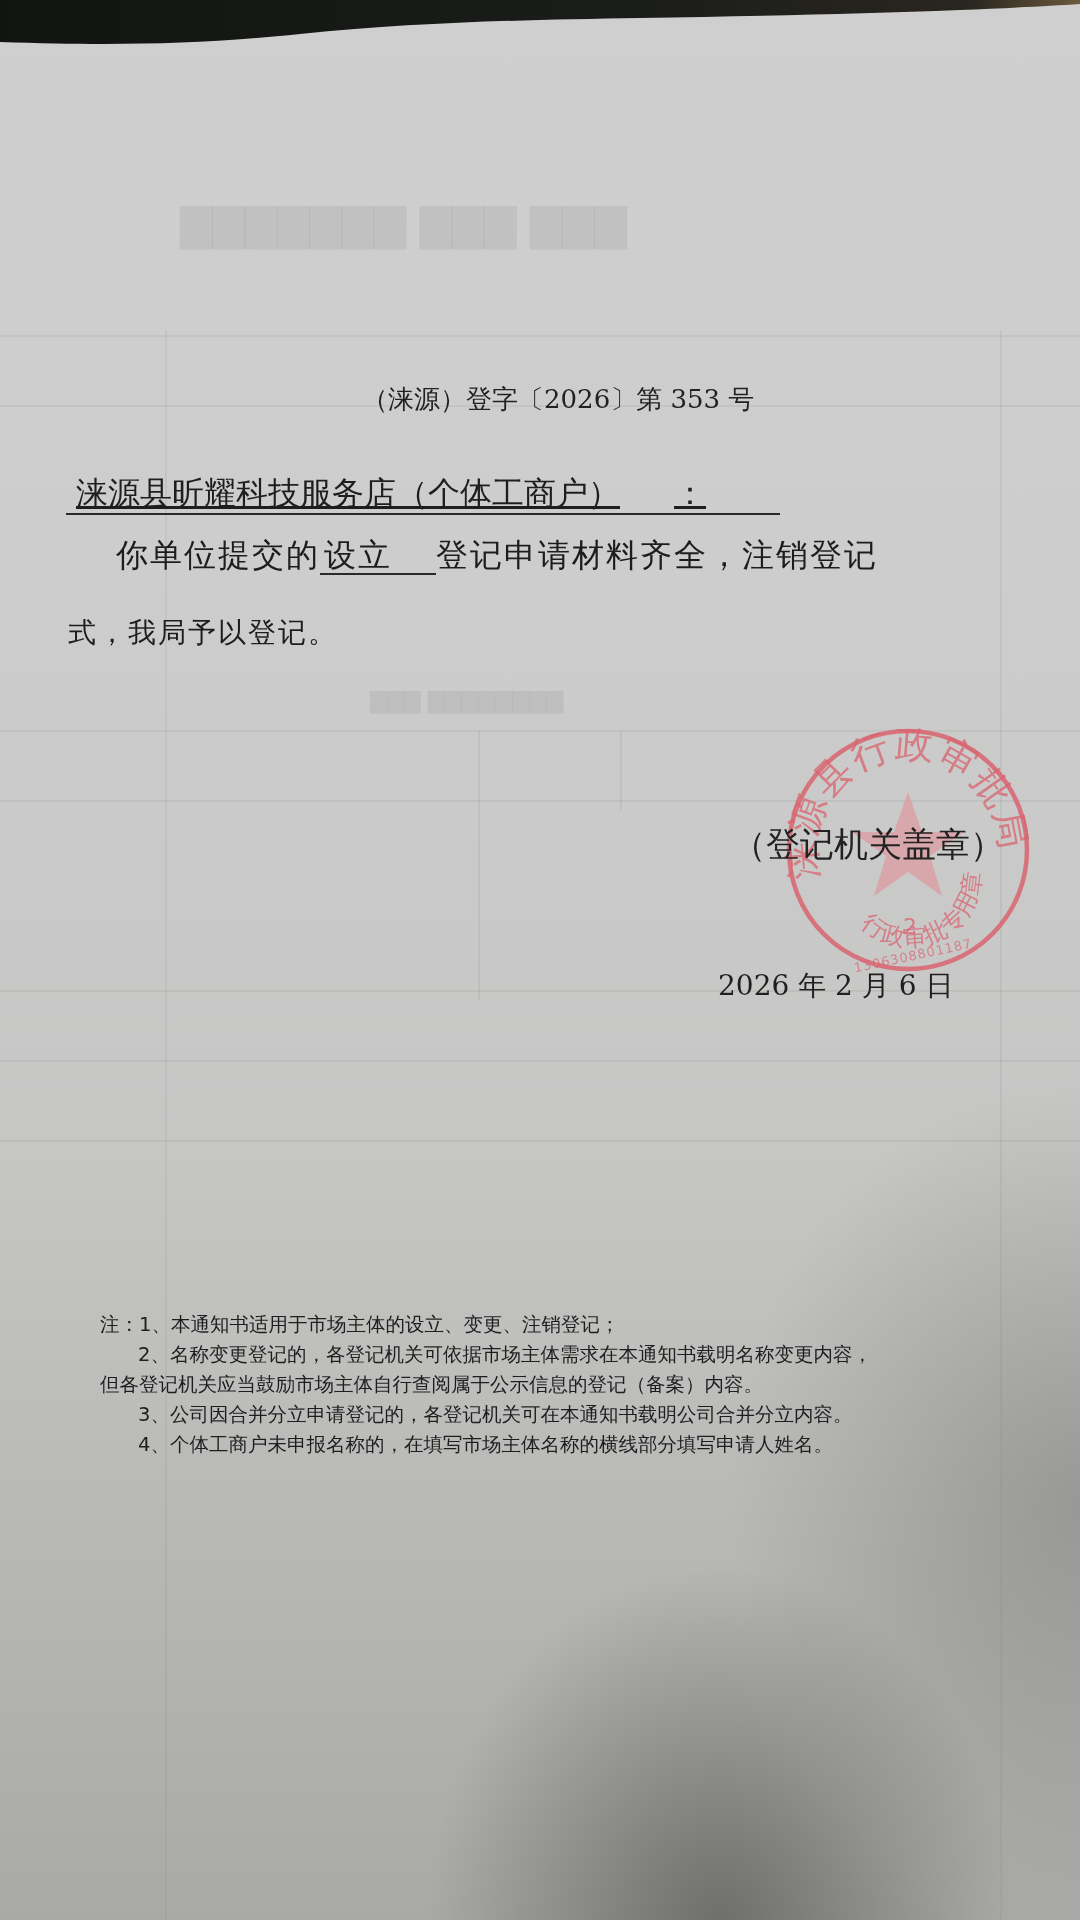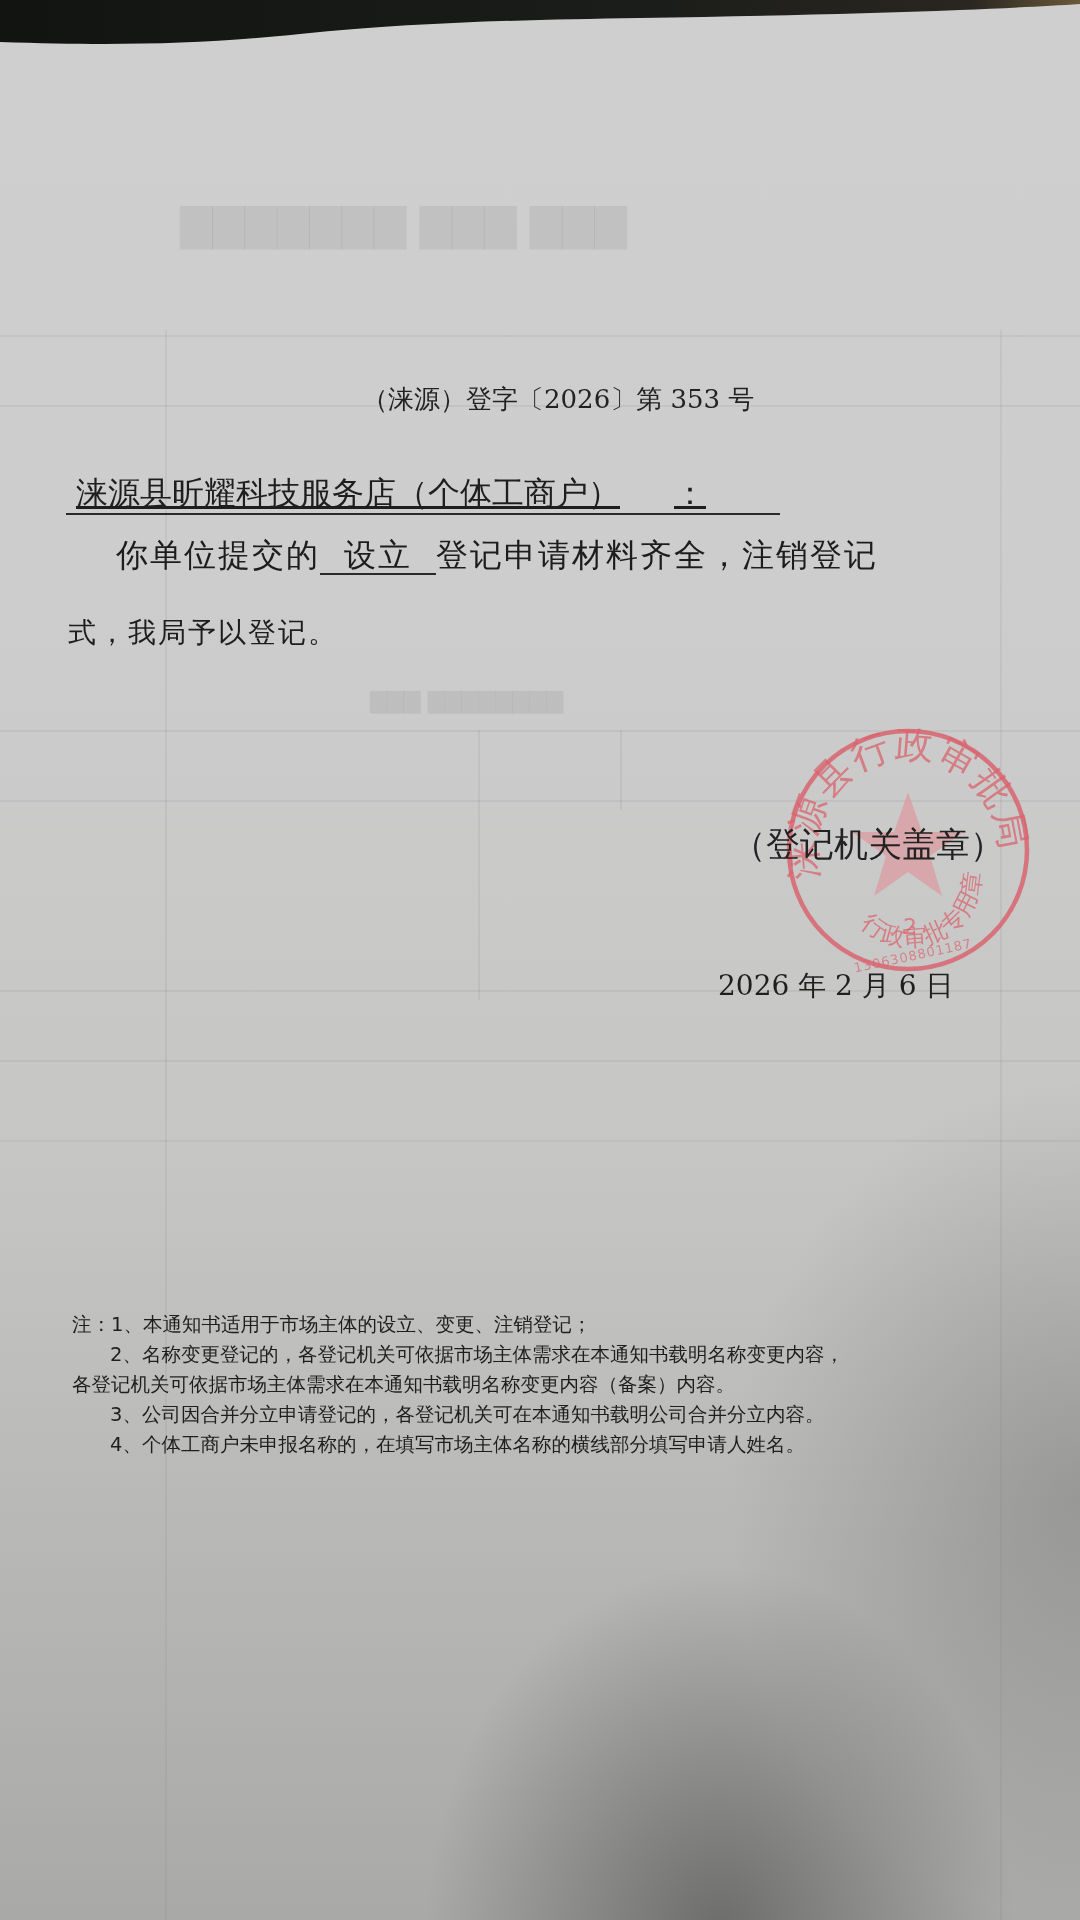--- a/index.html
+++ b/index.html
@@ -82,21 +82,21 @@
     .body-line1 {
       left: 116px;
       top: 534px;
       font-size: 32px;
       letter-spacing: 2px;
     }
     .blank-filled {
       display: inline-block;
       min-width: 108px;
       border-bottom: 2px solid #2a2a2a;
-      text-align: center;
+      text-align: left;
       padding: 0 4px;
       line-height: 36px;
     }
     .body-line2 {
       left: 68px;
       top: 614px;
       font-size: 28px;
       letter-spacing: 2px;
     }
     .seal-caption {
@@ -126,20 +126,21 @@
       top: 1310px;
       width: 920px;
       font-size: 19.5px;
       color: #1e1e1e;
       font-family: "DejaVu Sans", sans-serif;
     }
     .note-line {
       height: 30px;
       line-height: 30px;
       white-space: nowrap;
+      margin-left: 28px;
     }
     .indent { padding-left: 38px; }
   </style>
 </head>
 <body>
 
 <div class="top-edge"></div>
 
 <div class="paper">
 
@@ -186,17 +187,17 @@
     <text x="128" y="210" font-family="DejaVu Sans, sans-serif" font-size="22" fill="#d9646e" opacity="0.75" text-anchor="middle">2</text>
     <text x="132" y="236" font-family="DejaVu Sans, sans-serif" font-size="13" fill="#d9646e" opacity="0.7" text-anchor="middle" transform="rotate(-12 132 236)" letter-spacing="1">1306308801187</text>
   </svg>
 
   <div class="ink seal-caption">（登记机关盖章）</div>
   <div class="ink date">2026 年 2 月 6 日</div>
 
   <div class="notes">
     <div class="note-line"><span>注：</span><span>1、本通知书适用于市场主体的设立、变更、注销登记；</span></div>
     <div class="note-line indent">2、名称变更登记的，各登记机关可依据市场主体需求在本通知书载明名称变更内容，</div>
-    <div class="note-line">各登记机关可依据市场主体需求在本通知书载明名称变更内容（备案）内容。</div>
+    <div class="note-line">但各登记机关应当鼓励市场主体自行查阅属于公示信息的登记（备案）内容。</div>
     <div class="note-line indent">3、公司因合并分立申请登记的，各登记机关可在本通知书载明公司合并分立内容。</div>
     <div class="note-line indent">4、个体工商户未申报名称的，在填写市场主体名称的横线部分填写申请人姓名。</div>
   </div>
 </div>
 
 </body></html>

